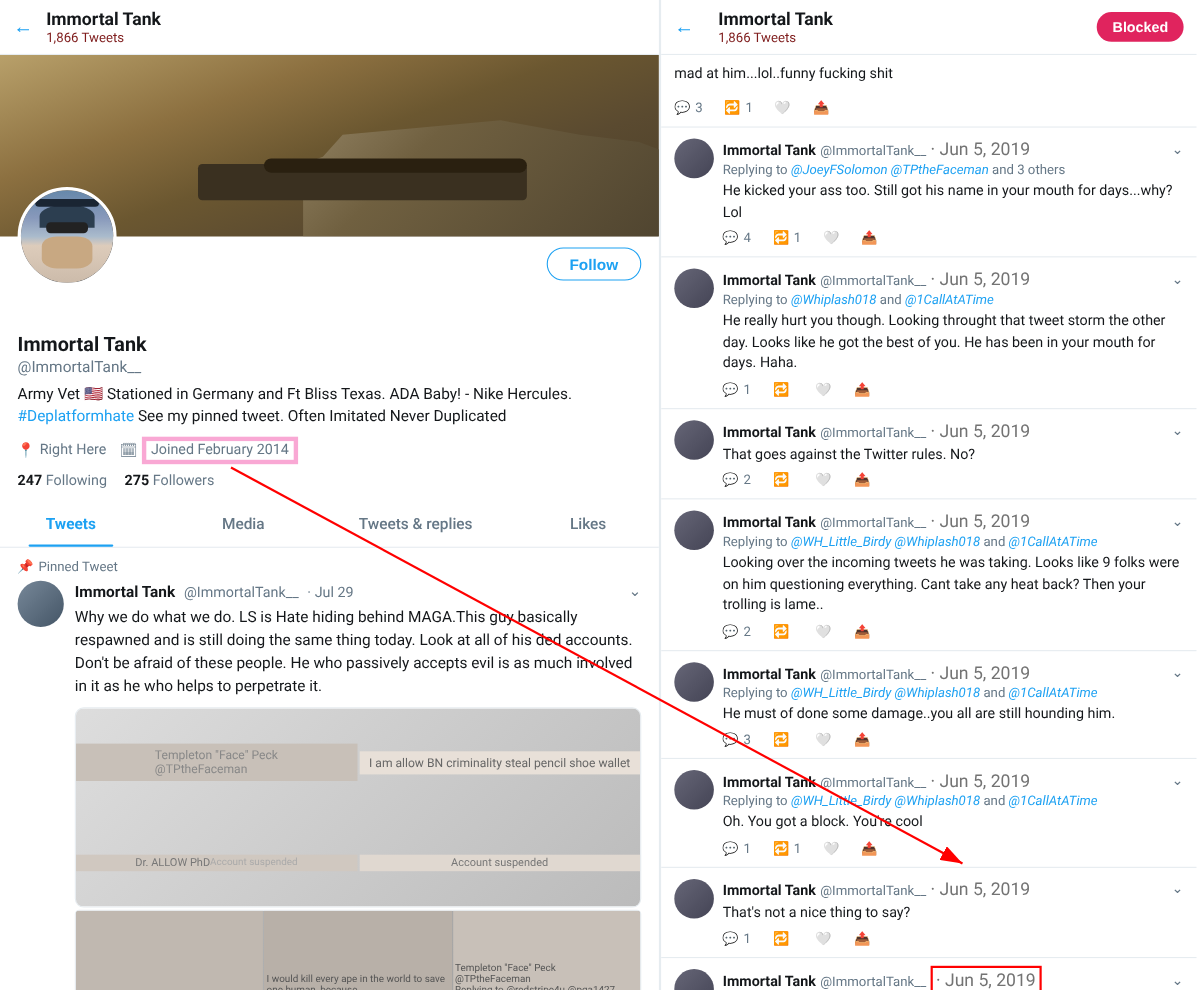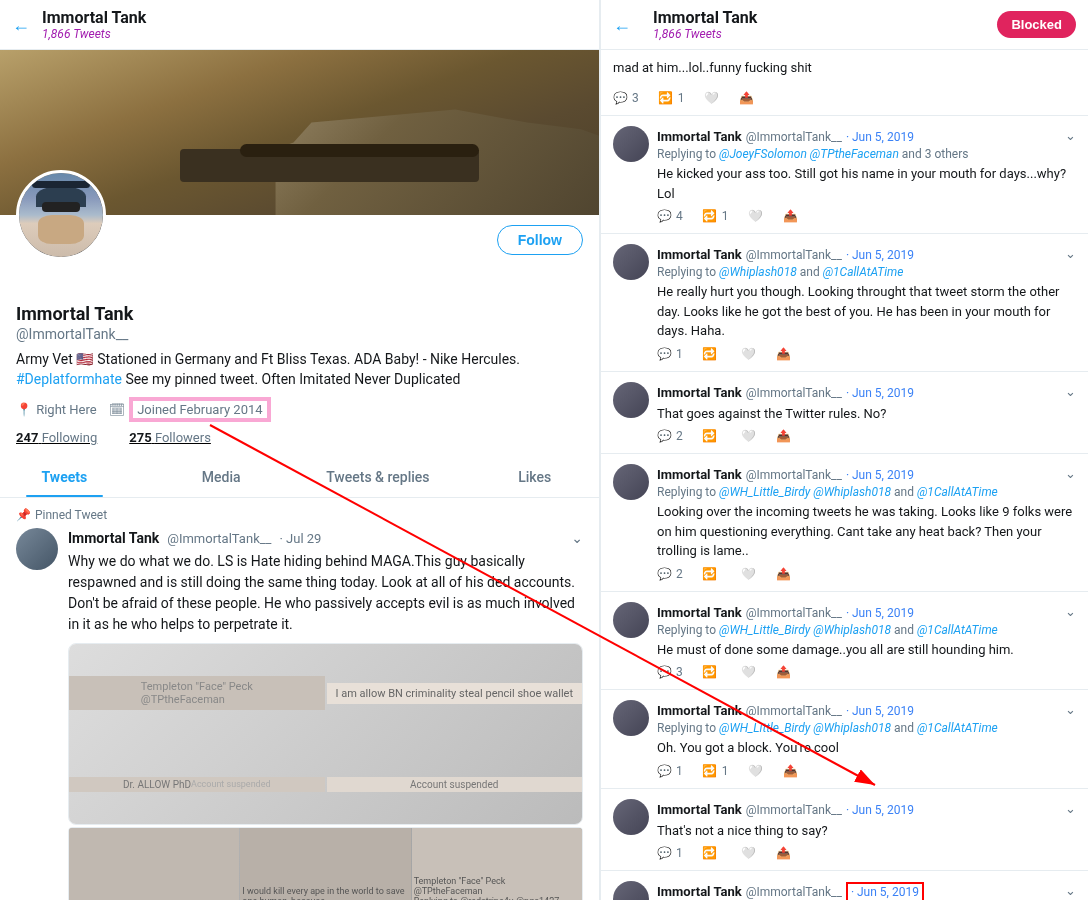--- a/index.html
+++ b/index.html
@@ -6,40 +6,40 @@
     body { font-family: -apple-system, BlinkMacSystemFont, "Segoe UI", Roboto, sans-serif; background: #fff; display: flex; width: 1088px; min-height: 900px; overflow: hidden; }
 
     
     .left-panel { width: 600px; border-right: 1px solid #e6ecf0; overflow-y: auto; }
     
     .profile-header { position: relative; }
     .header-top { display: flex; align-items: center; padding: 8px 12px; border-bottom: 1px solid #e6ecf0; }
     .back-arrow { font-size: 18px; color: #1da1f2; cursor: pointer; margin-right: 12px; }
     .header-title-block {}
     .header-name { font-weight: 700; font-size: 16px; color: #14171a; }
-    .header-tweets { font-size: 12px; color: #a21caf; font-style: italic; }
+    .header-tweets { font-size: 12px; color: #7f1d1d; }
     .cover-placeholder { width: 100%; height: 165px; background: linear-gradient(135deg, #8b7355 0%, #a0845c 40%, #6b5a3e 100%); }
 
     .profile-info-area { padding: 0 16px 0 16px; position: relative; }
     .avatar-wrapper { position: absolute; top: -45px; left: 16px; }
     .avatar-circle { width: 90px; height: 90px; border-radius: 50%; border: 3px solid #fff; background: #888; overflow: hidden; display: flex; align-items: center; justify-content: center; }
 
     .follow-btn-wrapper { display: flex; justify-content: flex-end; padding-top: 10px; }
     .follow-btn { border: 1.5px solid #1da1f2; background: #fff; color: #1da1f2; font-weight: 700; font-size: 14px; padding: 6px 20px; border-radius: 20px; cursor: pointer; }
 
     .profile-name-area { margin-top: 48px; }
     .profile-display-name { font-size: 18px; font-weight: 700; color: #14171a; }
     .profile-handle { font-size: 14px; color: #657786; margin-top: 2px; }
     .profile-bio { font-size: 14px; color: #14171a; margin-top: 8px; line-height: 1.4; }
     .bio-link { color: #1da1f2; }
     .profile-meta { display: flex; gap: 12px; margin-top: 8px; align-items: center; flex-wrap: wrap; }
     .meta-item { display: flex; align-items: center; gap: 4px; font-size: 13px; color: #657786; }
     .meta-icon { font-size: 13px; }
     .joined-box { border: 4px solid #f9a8d4; padding: 1px 4px; }
-    .profile-stats { display: flex; gap: 32px; margin-top: 8px; text-decoration: underline; }
+    .profile-stats { display: flex; gap: 16px; margin-top: 8px; }
     .stat-item { font-size: 13px; color: #657786; }
     .stat-num { font-weight: 700; color: #14171a; }
 
     .profile-tabs { display: flex; border-bottom: 1px solid #e6ecf0; margin-top: 12px; gap: 28px; }
     .tab-item { flex: 1; text-align: center; padding: 12px 0; font-size: 14px; font-weight: 500; color: #657786; cursor: pointer; position: relative; }
     .tab-item.active { color: #1da1f2; font-weight: 700; }
     .tab-item.active::after { content: ''; position: absolute; bottom: 0; left: 20%; right: 20%; height: 2px; background: #1da1f2; border-radius: 2px; }
 
     
     .tweet-container { padding: 10px 16px; border-bottom: 1px solid #e6ecf0; }
@@ -63,21 +63,21 @@
     .blocked-btn { background: #e0245e; color: #fff; font-weight: 700; font-size: 13px; padding: 6px 14px; border-radius: 20px; border: none; cursor: pointer; }
 
     .tweet-thread { }
     .thread-tweet { padding: 10px 12px; border-bottom: 1px solid #e6ecf0; }
     .thread-tweet-header { display: flex; align-items: flex-start; gap: 8px; }
     .small-avatar { width: 36px; height: 36px; border-radius: 50%; background: linear-gradient(135deg, #667, #445); flex-shrink: 0; }
     .thread-tweet-body { flex: 1; }
     .thread-author-line { display: flex; align-items: center; justify-content: space-between; }
     .thread-author { font-weight: 700; font-size: 13px; color: #14171a; }
     .thread-handle { font-size: 12px; color: #657786; }
-    .thread-date { font-size: 12px; color: #3b82f6; }
+    .thread-date { font-size: 16px; color: #737373; }
     .thread-chevron { font-size: 13px; color: #657786; cursor: pointer; }
     .thread-reply-to { font-size: 12px; color: #657786; margin-top: 2px; }
     .reply-link { color: #1da1f2; font-style: italic; }
     .thread-text { font-size: 13px; color: #14171a; line-height: 1.5; margin-top: 3px; }
     .thread-actions { display: flex; gap: 20px; margin-top: 6px; align-items: center; }
     .action-item { display: flex; align-items: center; gap: 4px; font-size: 12px; color: #657786; cursor: pointer; }
 
     .top-tweet { padding: 10px 12px; border-bottom: 1px solid #e6ecf0; }
     .top-tweet-text { font-size: 13px; color: #14171a; margin-bottom: 16px; }
 

